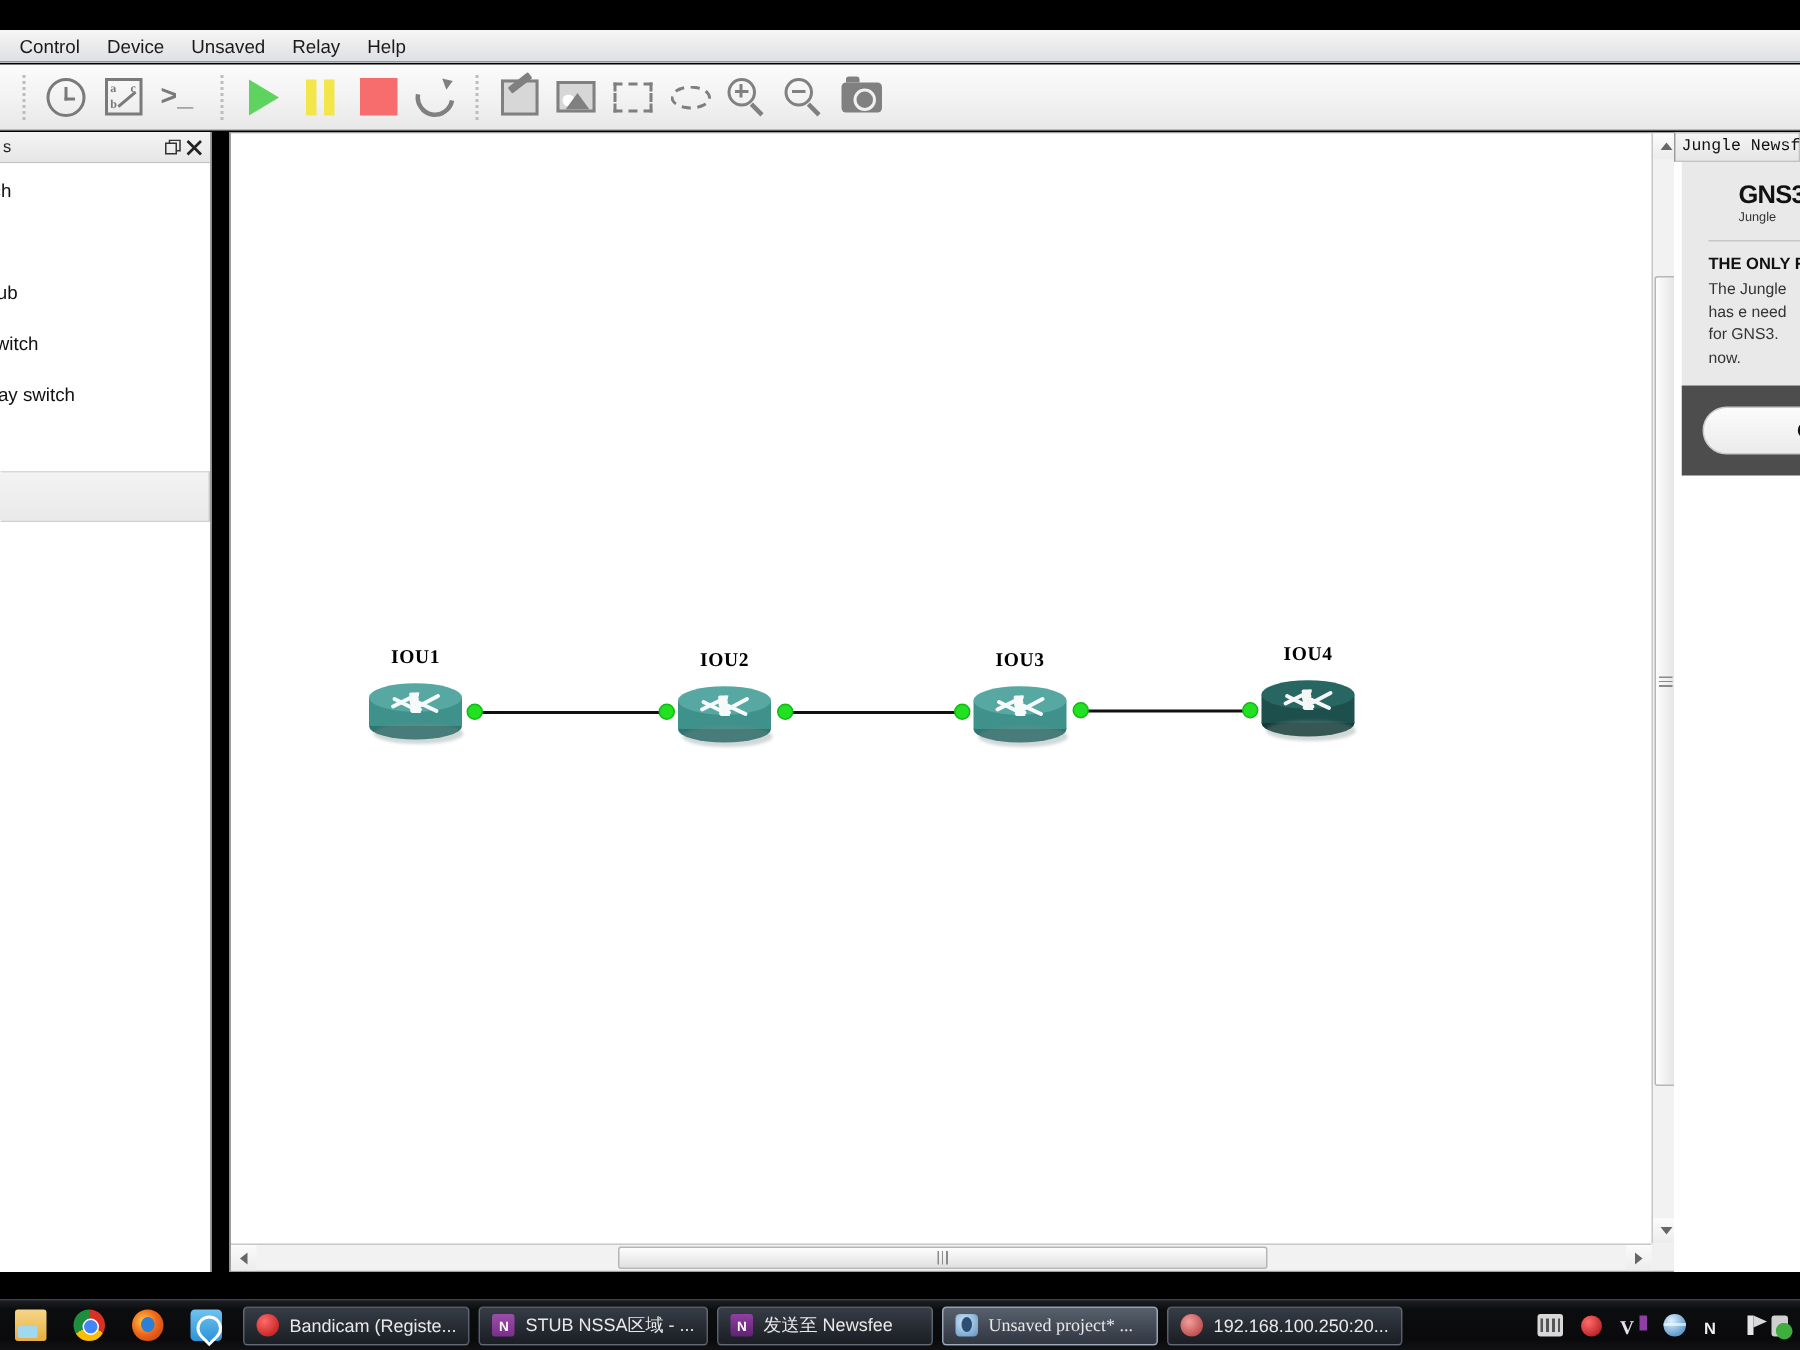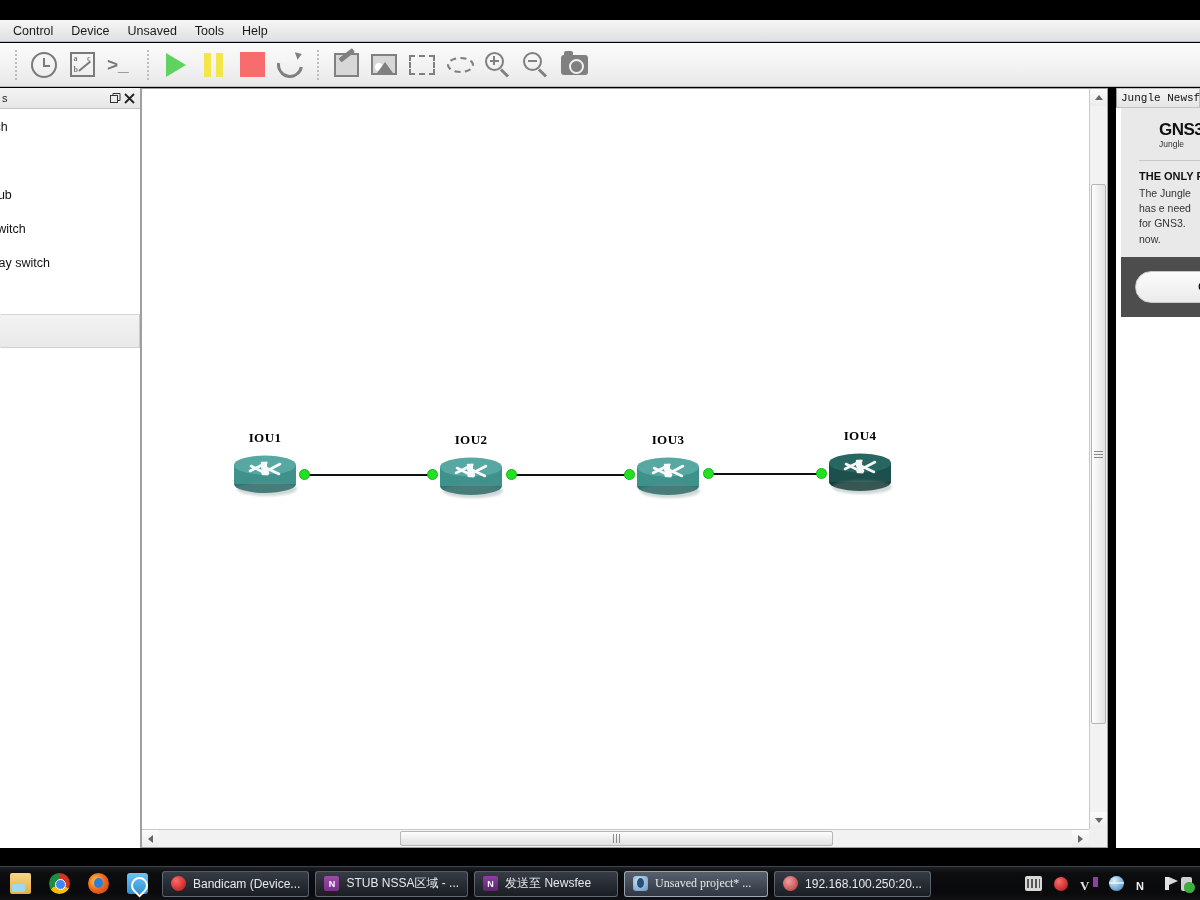--- a/index.html
+++ b/index.html
@@ -158,21 +158,21 @@
   }
   .lp-item.sel {
     background: linear-gradient(to bottom,#f3f3f3,#e9e9e9);
     border-top: 1px solid #d7d7d7; border-bottom: 1px solid #d0d0d0;
     border-right: 1px solid #c9c9c9;
   }
   .lp-item span { display:block; margin-left: -42px; white-space: nowrap; }
 
   
   .workspace {
-    position: absolute; left: 141px; top: 88px; width: 967px; height: 760px;
+    position: absolute; left: 153px; top: 88px; width: 967px; height: 760px;
     background: #fff; border: 1px solid #a0a0a0;
   }
   .canvas {
     position: absolute; left: 0; top: 0; right: 18px; bottom: 18px;
     background: #ffffff; overflow: hidden;
   }
   .node { position: absolute; }
   .node-label {
     position: absolute; left: 50%; transform: translateX(-50%); top: -22px;
     font-family: "Liberation Serif", serif; font-weight: bold; font-size: 13px;
@@ -311,21 +311,21 @@
 </head>
 <body>
 
 <div id="root">
 
 
   <div class="menubar">
     <div class="menu-item">Control</div>
     <div class="menu-item">Device</div>
     <div class="menu-item">Unsaved</div>
-    <div class="menu-item">Tools</div>
+    <div class="menu-item">Relay</div>
     <div class="menu-item">Help</div>
   </div>
 
   <div class="toolbar">
     <div class="tb-sep"></div>
 
     <div class="tb-btn">
       <span class="ic-clock"></span>
     </div>
     <div class="tb-btn">
@@ -570,21 +570,21 @@
   <div class="taskbar">
     <div class="tb-quick">
       <span class="qi qi-explorer"></span>
       <span class="qi qi-chrome"></span>
       <span class="qi qi-firefox"></span>
       <span class="qi qi-blue"></span>
     </div>
 
     <div class="tb-win">
       <span class="tb-ico ti-bandicam"></span>
-      <span class="tb-label">Bandicam (Device...</span>
+      <span class="tb-label">Bandicam (Registe...</span>
     </div>
     <div class="tb-win">
       <span class="tb-ico ti-onenote">N</span>
       <span class="tb-label">STUB NSSA区域 - ...</span>
     </div>
     <div class="tb-win">
       <span class="tb-ico ti-snip">N</span>
       <span class="tb-label">发送至 Newsfee</span>
     </div>
     <div class="tb-win active">

